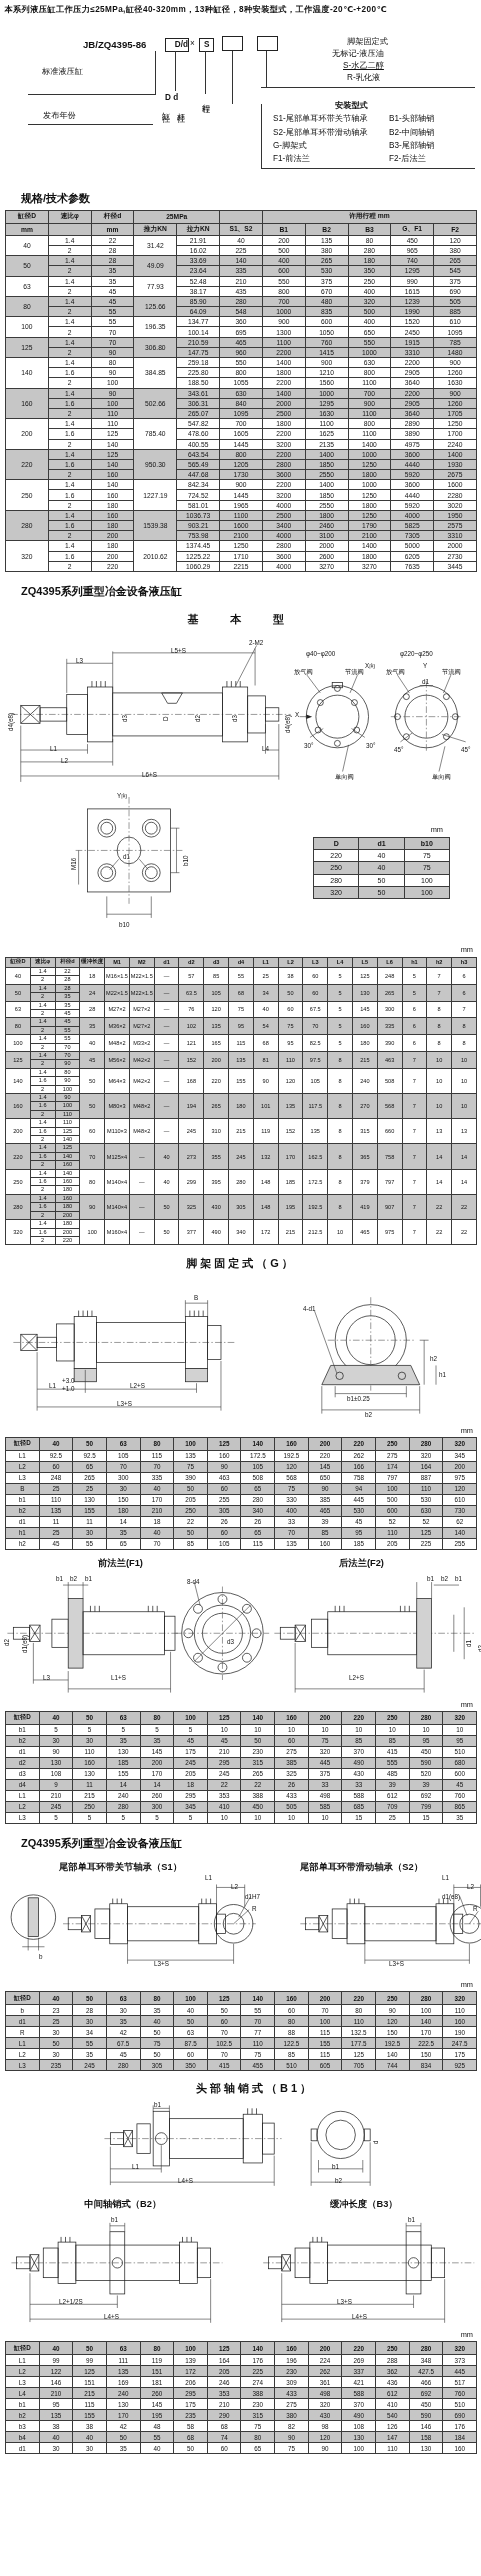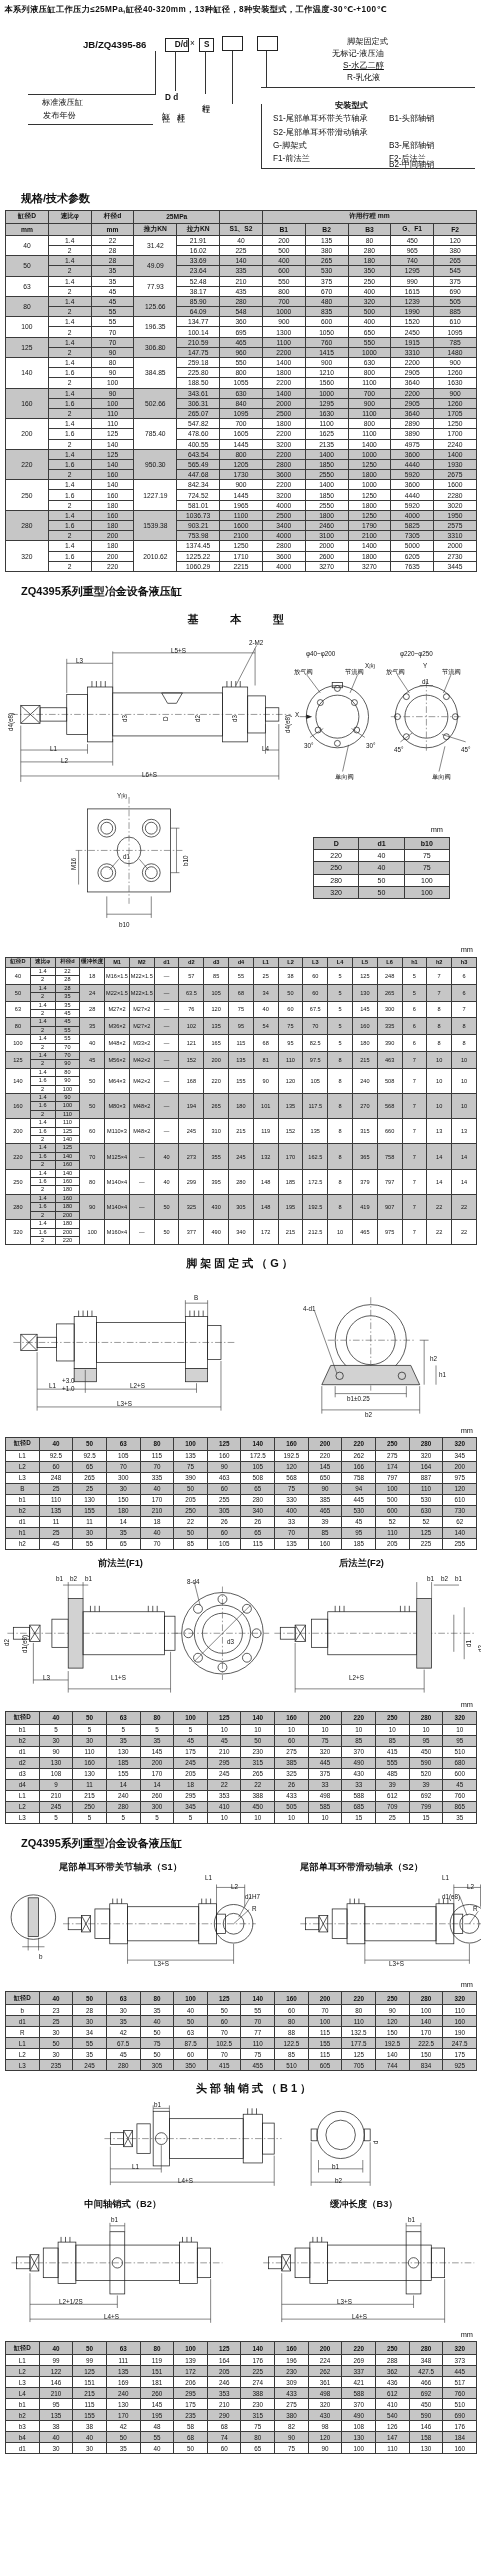--- a/index.html
+++ b/index.html
@@ -38,52 +38,52 @@
   .ann{position:absolute;font-size:6.3px;white-space:nowrap;color:#111;}
   .ann.rot{transform:rotate(-90deg);transform-origin:left top;}
   .ln{stroke:#222;fill:none;stroke-width:1;}
   .fl{stroke:#222;fill:#d2d2d2;stroke-width:1;}
   .cl{stroke:#555;fill:none;stroke-width:0.8;stroke-dasharray:9 3 2 3;}
   .dm{stroke:#333;fill:none;stroke-width:0.8;}
 </style>
 </head>
 <body>
 
-<div class="note">本系列液压缸工作压力≤25MPa,缸径40-320mm，13种缸径，8种安装型式，工作温度-30℃-+100℃</div>
+<div class="note">本系列液压缸工作压力≤25MPa,缸径40-320mm，13种缸径，8种安装型式，工作温度-20℃-+200℃</div>
 
 <div class="model">
   <span class="t code" style="left:83px;top:22px;">JB/ZQ4395-86</span>
   <span class="bx" style="left:165px;top:21px;width:22px;height:12px;line-height:12px;text-align:right;">D/d</span>
   <span class="t" style="left:190px;top:22px;font-size:8.2px;">×</span>
   <span class="bx" style="left:199px;top:21px;width:13.3px;height:12px;line-height:12px;">S</span>
   <span class="bx" style="left:222px;top:19px;width:19px;height:13.3px;"></span>
   <span class="bx" style="left:257px;top:19px;width:19px;height:13.3px;"></span>
   <span class="t lbl" style="left:347px;top:19px;">脚架固定式</span>
   <span class="t lbl" style="left:332px;top:31px;">无标记-液压油</span>
   <span class="t lbl" style="left:343px;top:43px;text-decoration:underline;">S-水乙二醇</span>
   <span class="t lbl" style="left:347px;top:55px;">R-乳化液</span>
   <div class="hline" style="left:261px;width:214px;top:70px;"></div>
   <div class="vline" style="left:266px;top:34px;height:36px;"></div>
-  <span class="t lbl" style="left:42px;top:80px;">标准液压缸</span>
+  <span class="t lbl" style="left:42px;top:49px;">标准液压缸</span>
   <div class="hline" style="left:28px;width:128px;top:77px;"></div>
   <div class="vline" style="left:155px;top:34px;height:43px;"></div>
   <span class="t lbl" style="left:43px;top:93px;font-family:Liberation Mono, monospace;">发布年份</span>
   <div class="hline" style="left:28px;width:125px;top:107px;"></div>
   <span class="t lbl" style="left:165px;top:76px;font-weight:bold;">D d</span>
   <div class="vline" style="left:175px;top:34px;height:40px;"></div>
   <span class="t vert" style="left:159px;top:89px;">缸径</span>
   <span class="t vert" style="left:174px;top:89px;">杆径</span>
   <div class="vline" style="left:205px;top:34px;height:43px;"></div>
   <span class="t vert" style="left:199px;top:80px;">行程</span>
   <div class="vline" style="left:232px;top:34px;height:53px;"></div>
   <span class="t lbl" style="left:335px;top:83px;font-weight:bold;">安装型式</span>
   <span class="t lbl" style="left:273px;top:96px;">S1-尾部单耳环带关节轴承</span>
   <span class="t lbl" style="left:389px;top:96px;">B1-头部轴销</span>
   <span class="t lbl" style="left:273px;top:110px;">S2-尾部单耳环带滑动轴承</span>
-  <span class="t lbl" style="left:389px;top:110px;margin-top:32px;">B2-中间轴销</span>
+  <span class="t lbl" style="left:389px;top:110px;">B2-中间轴销</span>
   <span class="t lbl" style="left:273px;top:123px;">G-脚架式</span>
   <span class="t lbl" style="left:389px;top:123px;">B3-尾部轴销</span>
   <span class="t lbl" style="left:273px;top:136px;">F1-前法兰</span>
   <span class="t lbl" style="left:389px;top:136px;">F2-后法兰</span>
   <div class="hline" style="left:261px;width:214px;top:151px;"></div>
   <div class="vline" style="left:261px;top:87px;height:64px;"></div>
 </div>
 
 <div class="sec">规格/技术参数</div>
 <div>

